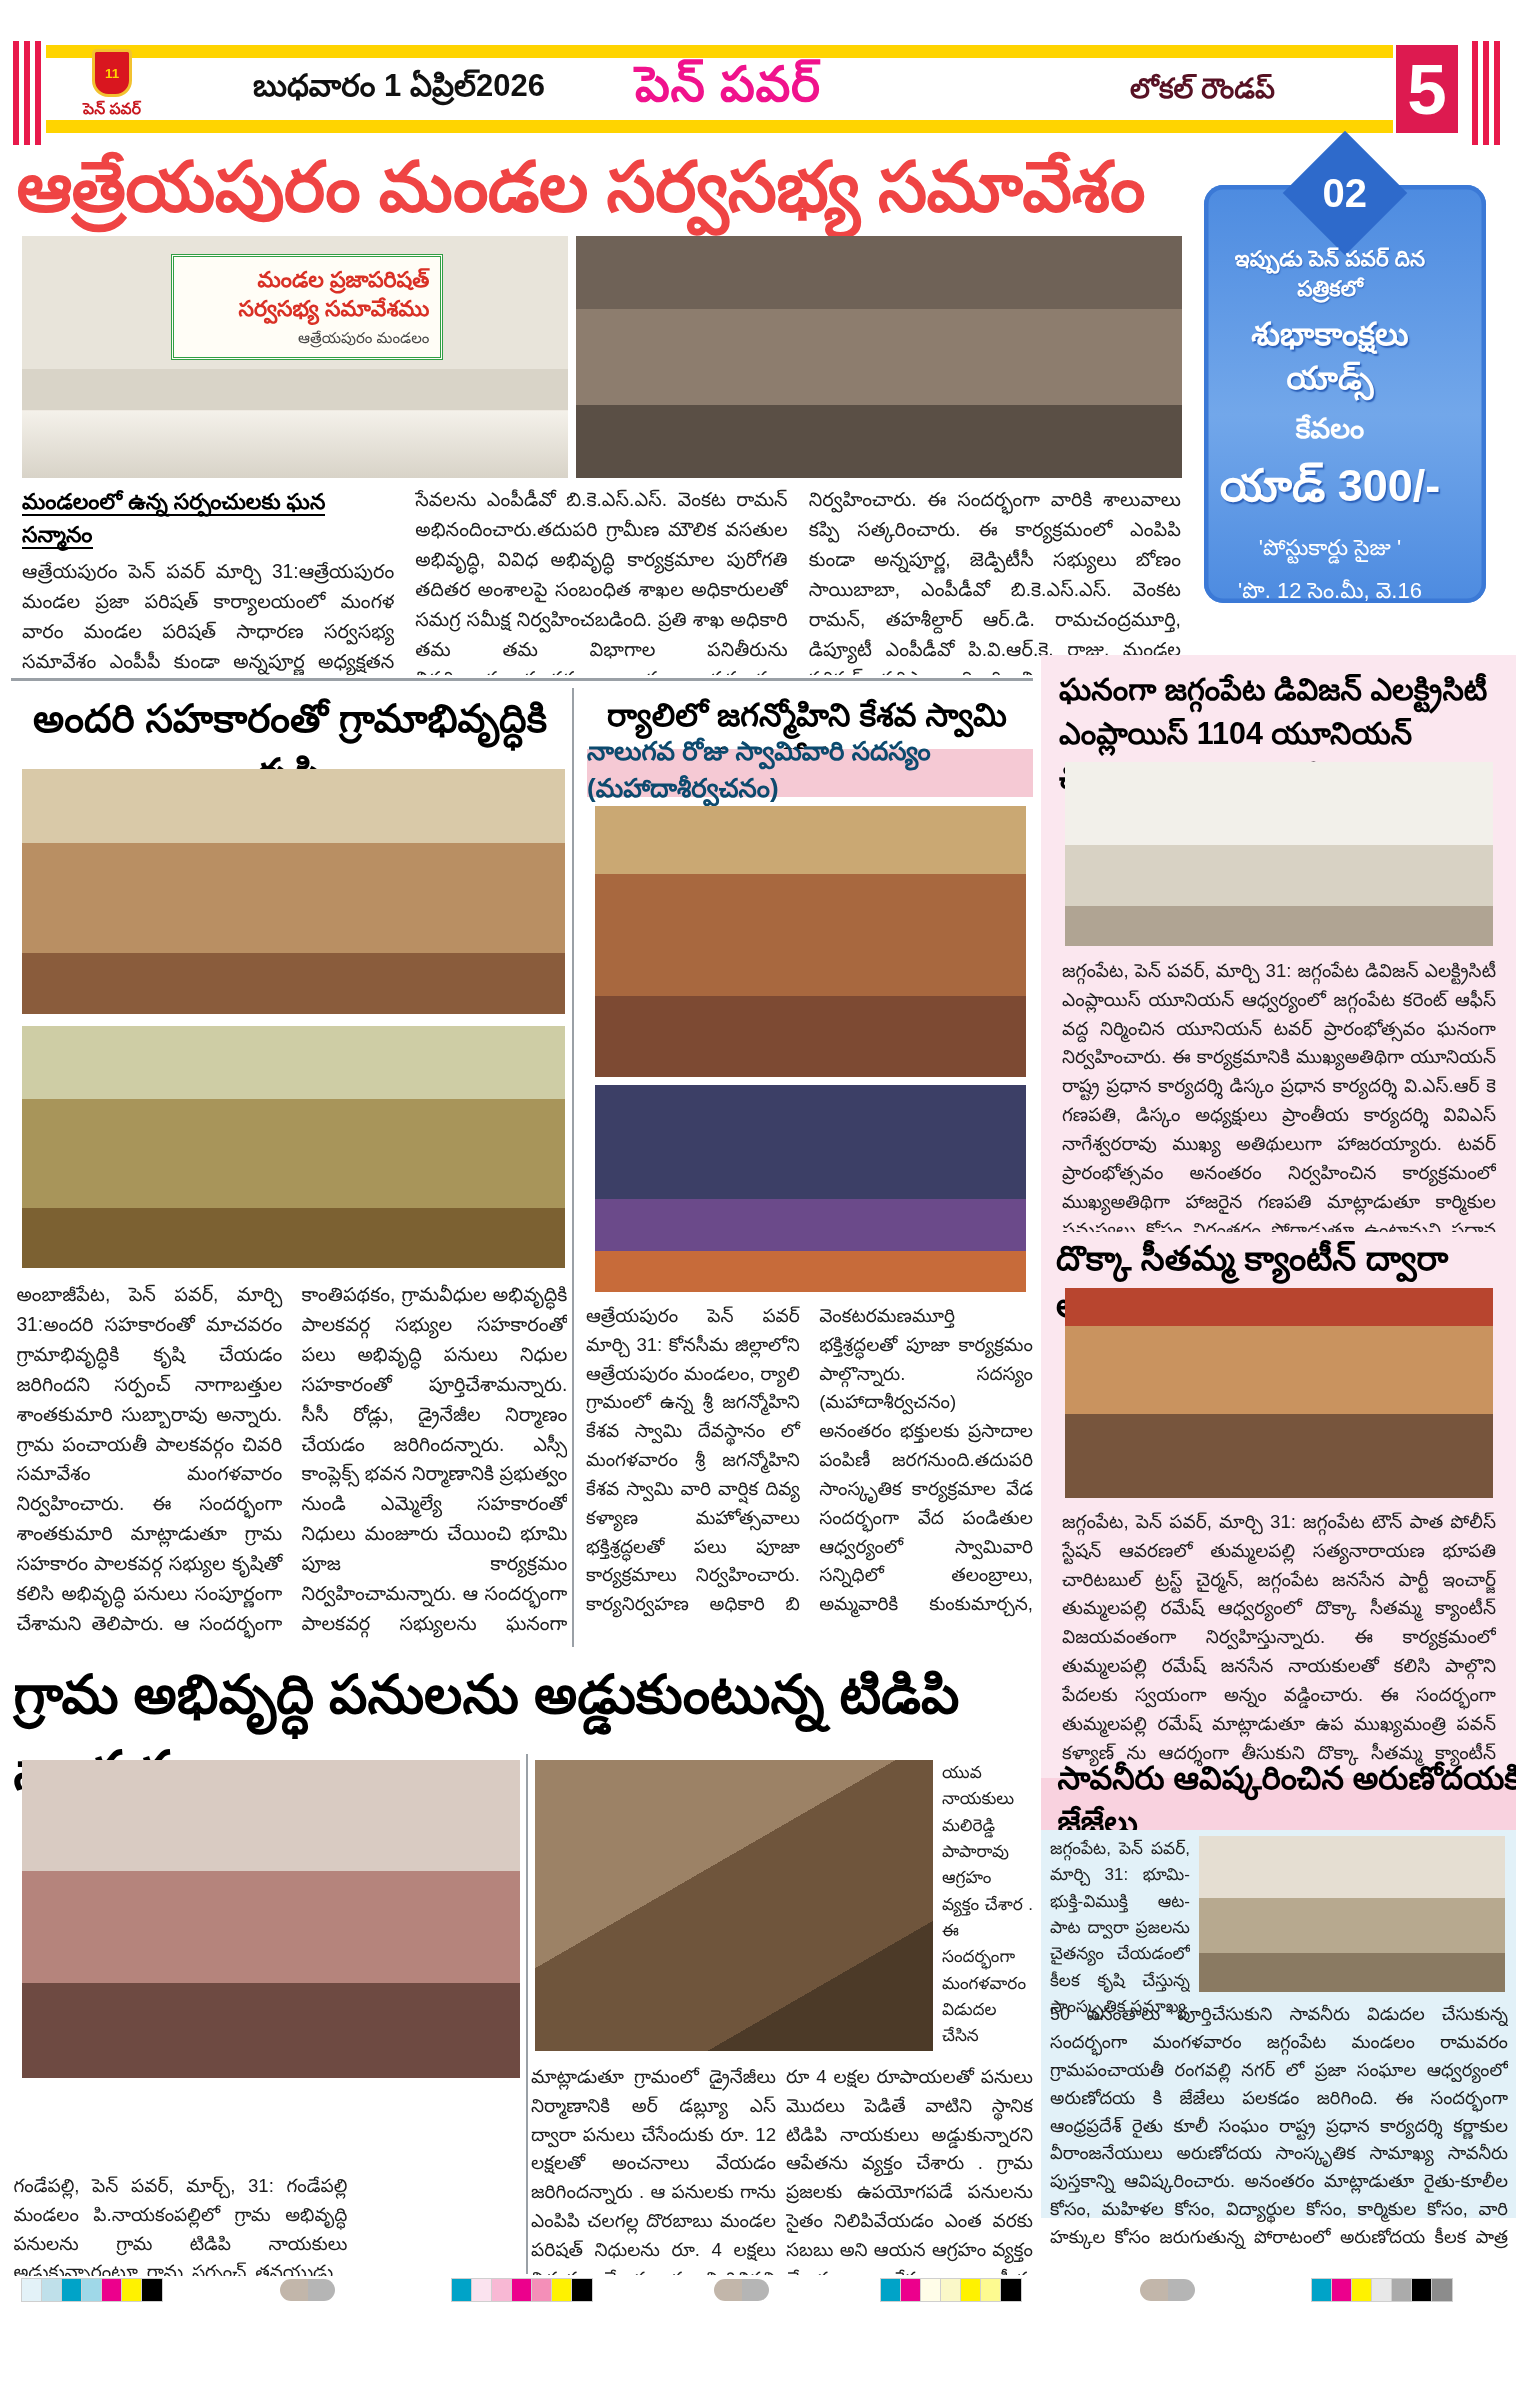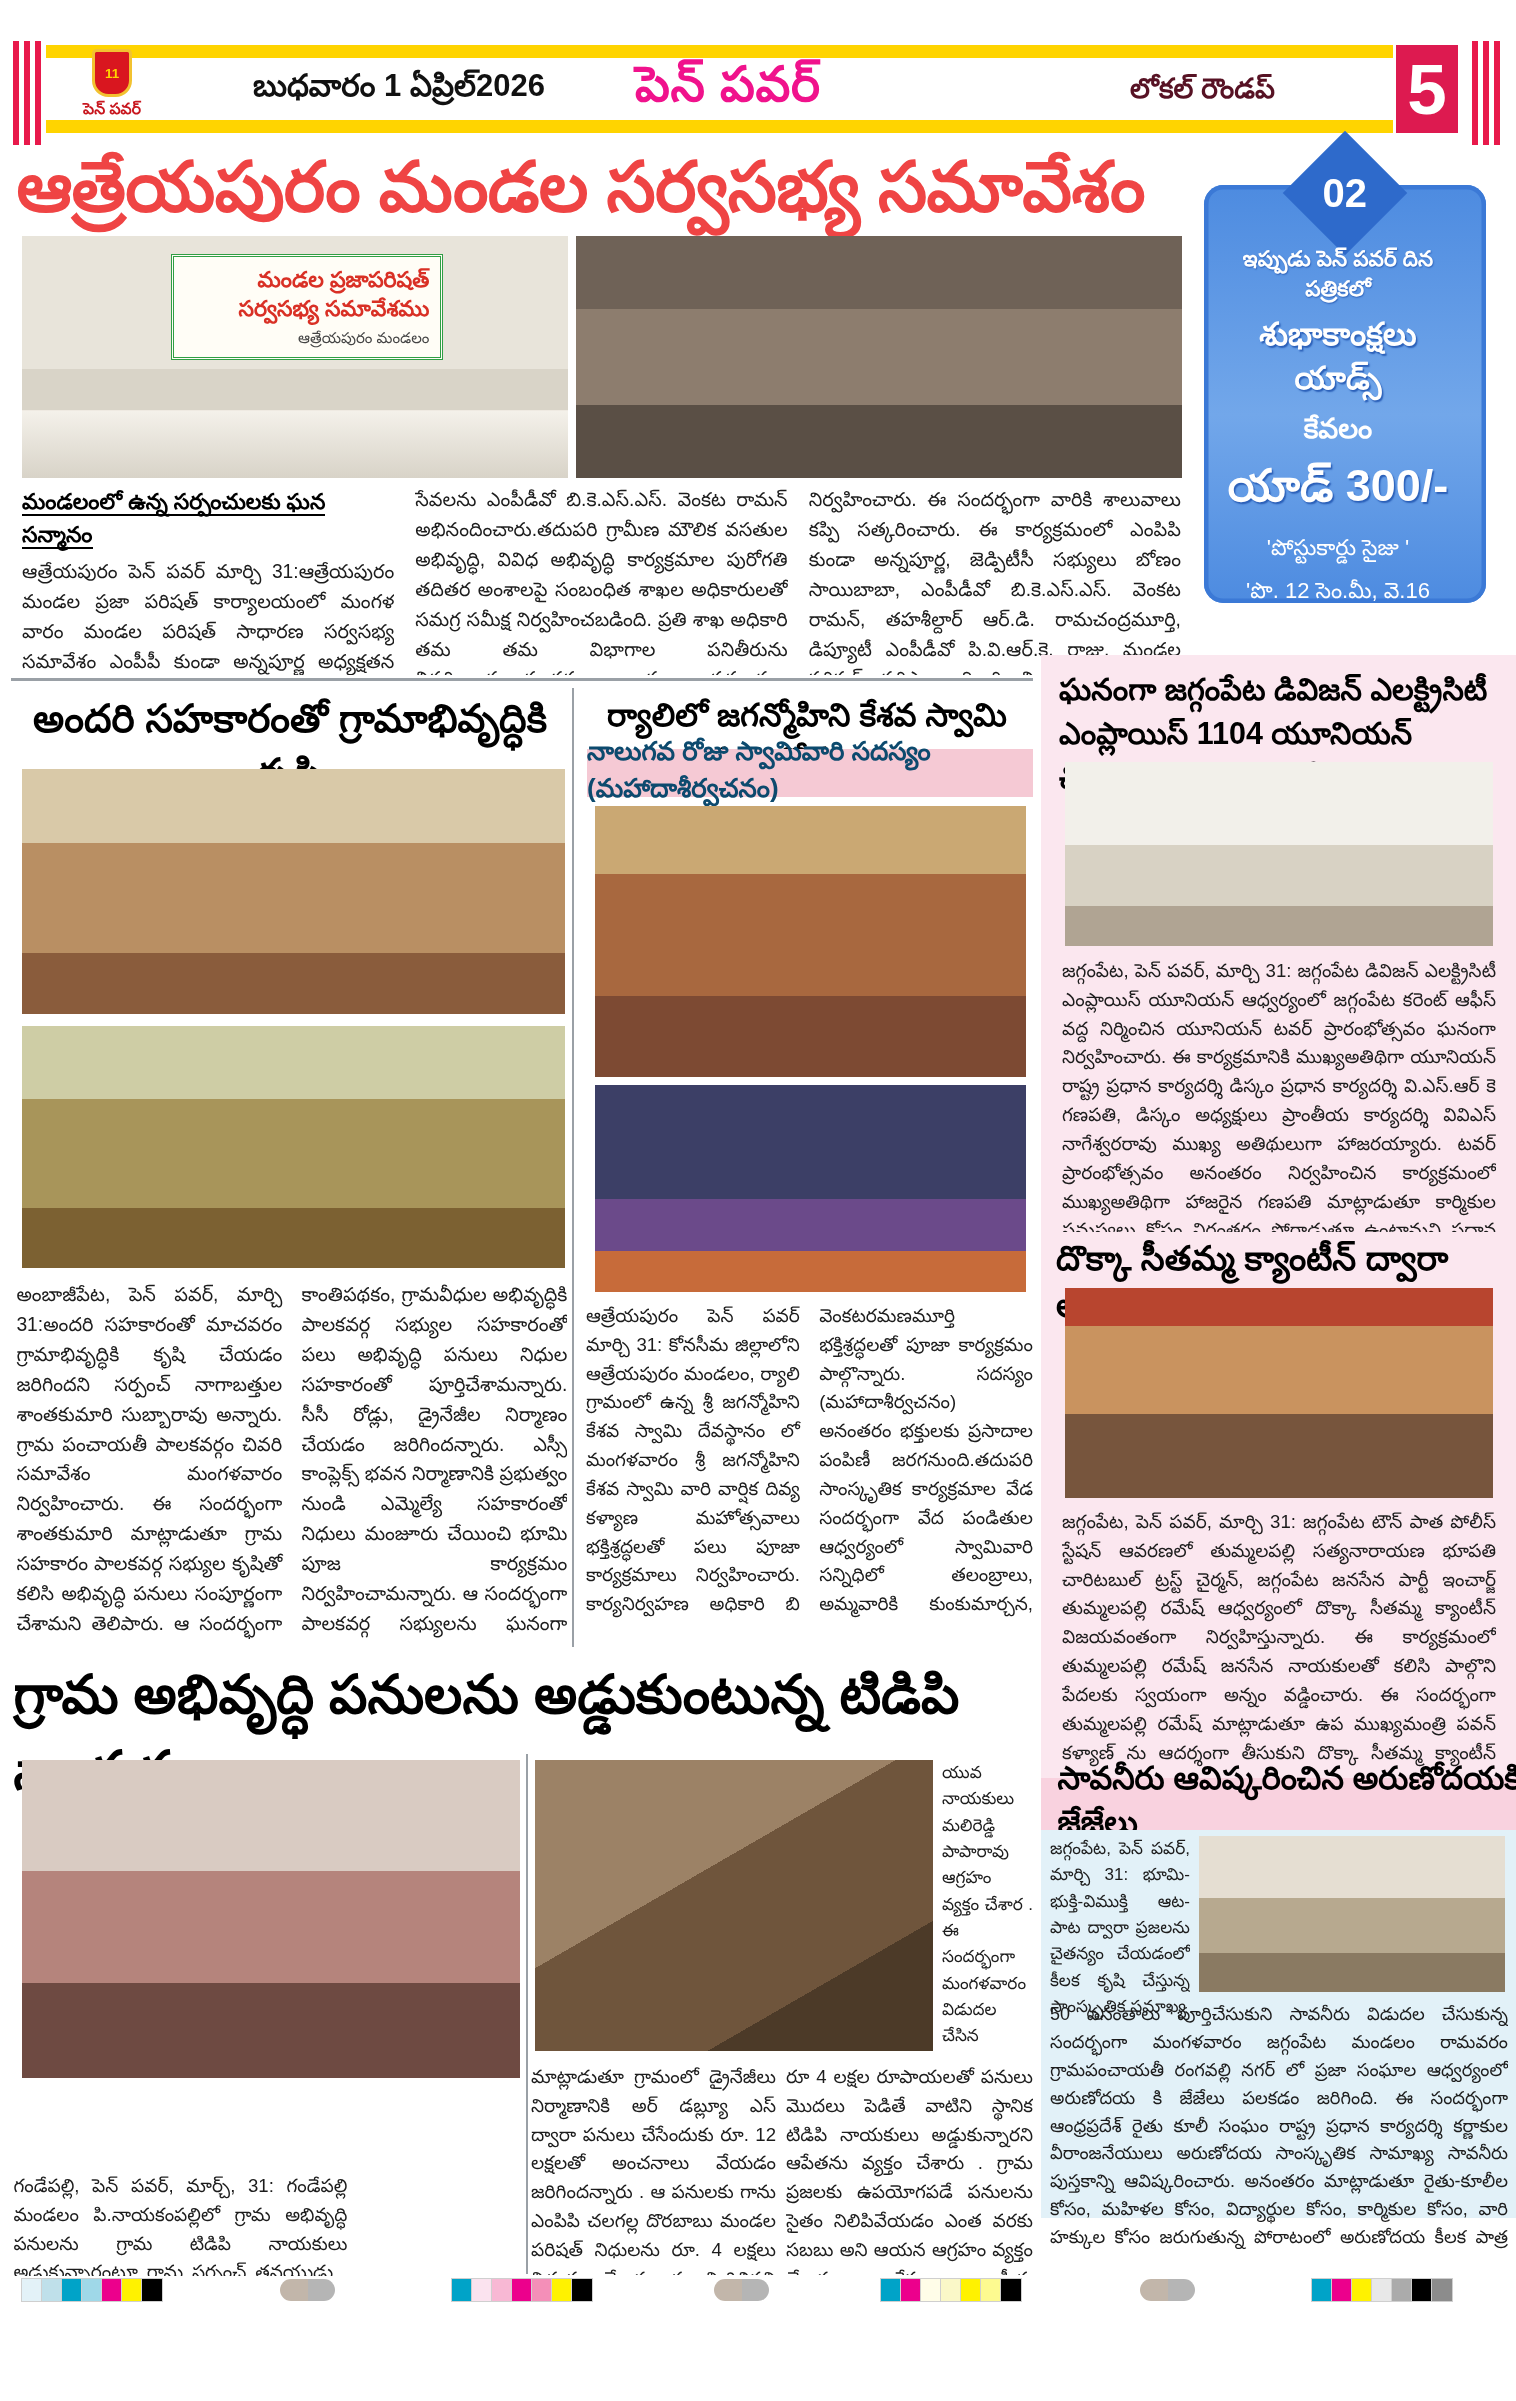--- a/index.html
+++ b/index.html
@@ -43,21 +43,21 @@
   .banner{background:#fffdf6;border:3.7px double #2f9e44;text-align:right;padding:7.4px 10.4px;margin-top:8px;}
   .banner .b1{color:#d93025;font-size:22px;font-weight:bold;line-height:1.35;}
   .banner .b2{color:#444;font-size:15px;margin-top:4.5px;}
   
   .ad-wrap{left:1197px;top:149px;width:297px;height:476px;}
   .ad-body{position:absolute;left:7.4px;top:36px;width:282px;height:418px;border-radius:19.3px;
     background:linear-gradient(180deg,#4D8BE0,#72A7EA 55%,#4D8BE0);box-shadow:inset 0 0 0 4.5px #3B79D6;}
   .ad-diamond{position:absolute;left:104px;top:0;width:88px;height:88px;background:#2E6ACB;
     transform:rotate(45deg);display:flex;align-items:center;justify-content:center;}
   .ad-diamond span{transform:rotate(-45deg);color:#fff;font-size:40px;font-weight:800;}
-  .ad-inner{position:absolute;left:18px;top:97px;width:246px;text-align:center;color:#fff;}
+  .ad-inner{position:absolute;left:10px;top:97px;width:246px;text-align:center;color:#fff;}
   .ad-l1{font-size:21.6px;font-weight:bold;text-shadow:0.7px 0.7px 1.5px #2a5fb8;}
   .ad-l2{font-size:32px;font-weight:800;margin-top:10.4px;text-shadow:1.5px 1.5px 1.5px #2a5fb8;}
   .ad-l3{font-size:28px;font-weight:800;margin-top:9px;}
   .ad-price{font-size:45px;font-weight:800;margin-top:7.4px;text-shadow:1.5px 1.5px 1.5px #2a5fb8;}
   .ad-note{font-size:22px;margin-top:12px;}
   .ad-phone{font-size:43px;font-weight:800;margin-top:12px;letter-spacing:1.5px;text-shadow:1.5px 1.5px 1.5px #2a5fb8;}
   .ad-terms{font-size:18px;margin-top:10.4px;}
   
   .panel-pink{background:#FBE7EF;}
   .panel-blue{background:#E2F1F8;}

